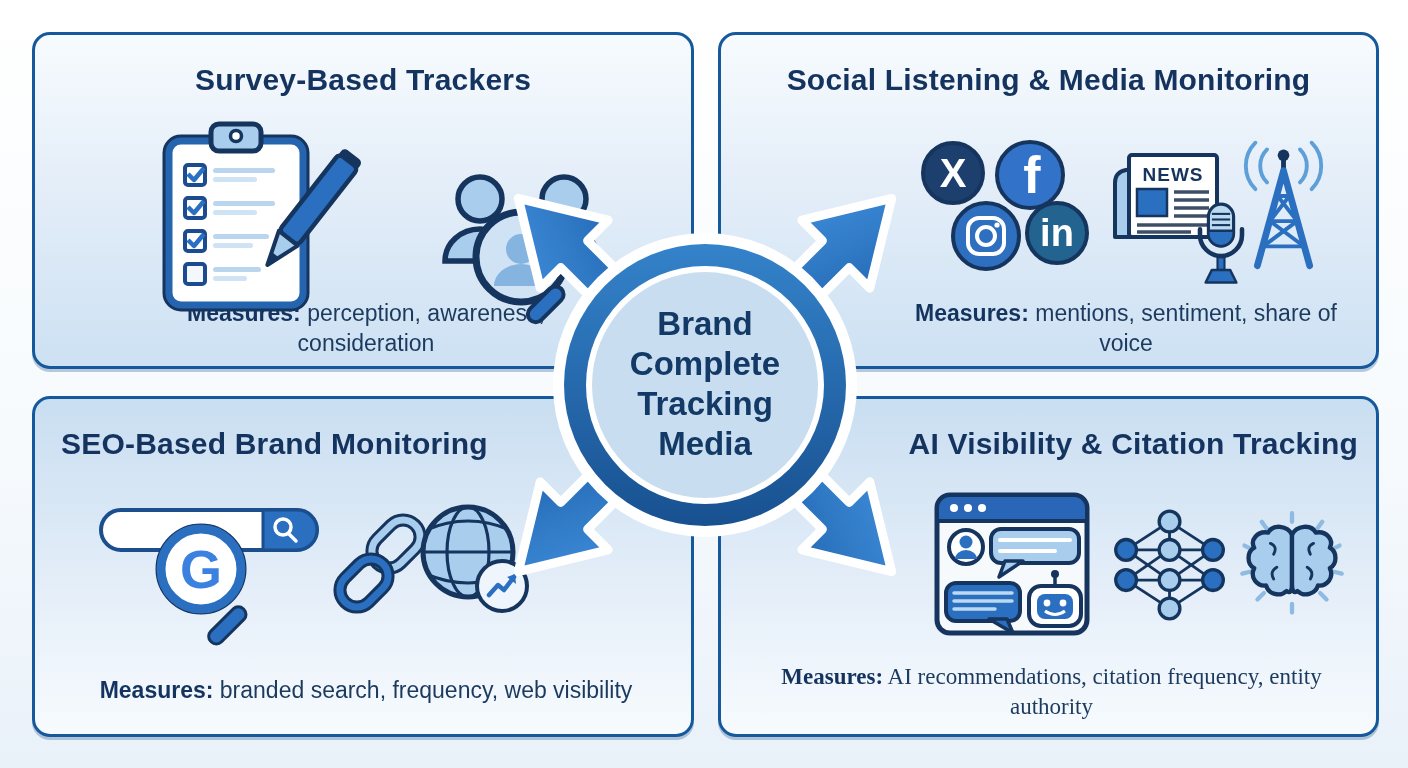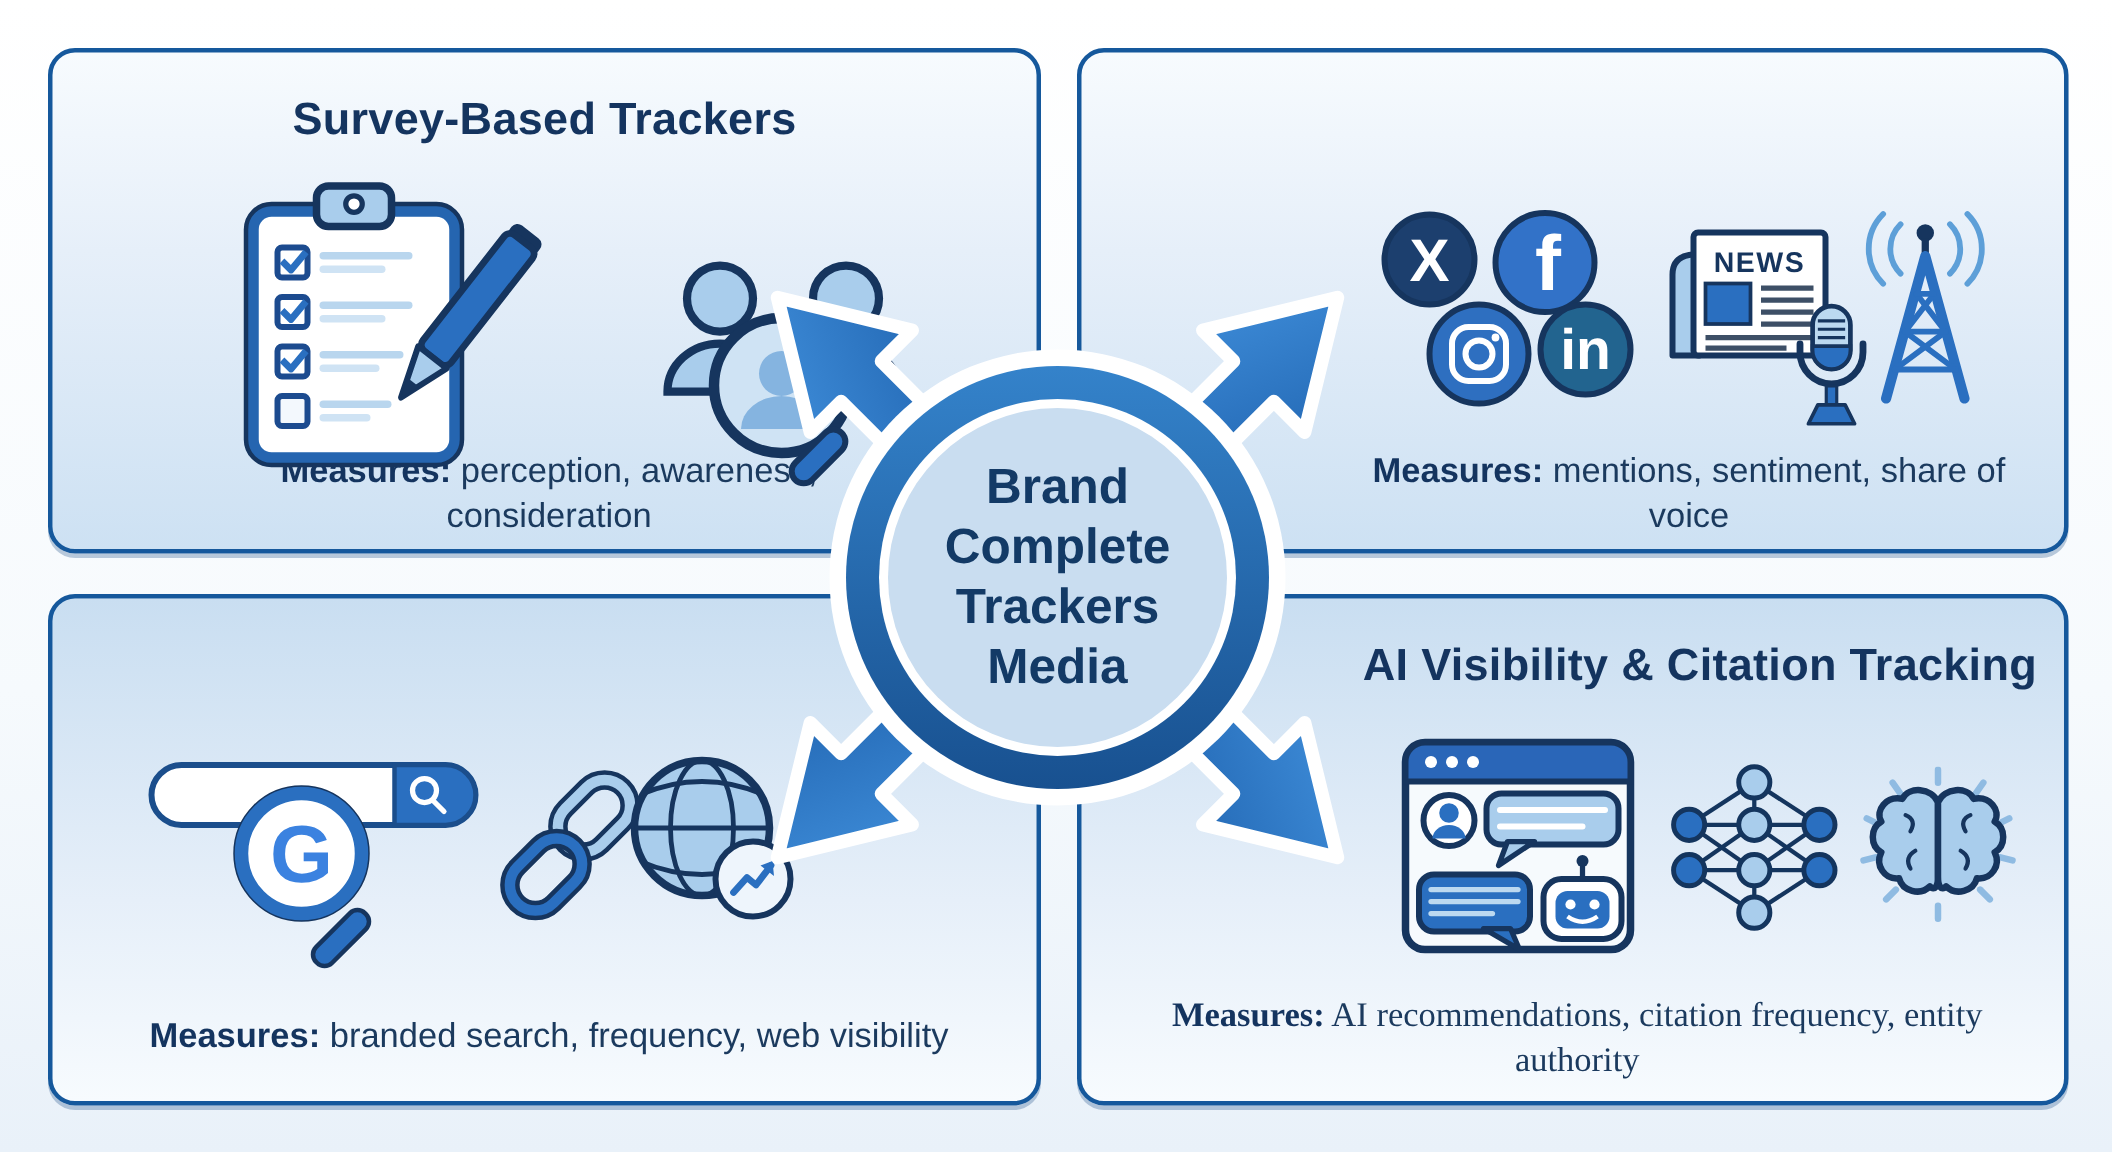--- a/index.html
+++ b/index.html
@@ -110,20 +110,21 @@
         <rect x="116" y="130" width="16" height="44" rx="8" fill="#2a6fc0" stroke="#16355e" stroke-width="4"></rect>
       </g>
     </svg>
 
     <p class="measures">
       <b>Measures:</b> <span>perception, awareness, consideration</span>
     </p>
   </div>
 
   <div class="panel top" id="panel-social">
+    <div class="panel-title">Social Listening &amp; Media Monitoring</div>
 
     <svg class="icon-svg" style="left:192px; top:100px;" width="185" height="140" viewBox="0 0 185 140">
       <g>
         <circle cx="117" cy="40" r="33" fill="#3272c8" stroke="#16355e" stroke-width="4"></circle>
         <text x="119" y="58" font-size="52" font-weight="700" fill="#ffffff" text-anchor="middle">f</text>
       </g>
       <g>
         <circle cx="40" cy="38" r="30" fill="#1c3f6e" stroke="#16355e" stroke-width="4"></circle>
         <text x="40" y="52" font-size="40" font-weight="700" fill="#ffffff" text-anchor="middle">X</text>
       </g>
@@ -189,20 +190,21 @@
         </g>
       </g>
     </svg>
 
     <p class="measures">
       <b>Measures:</b> <span>mentions, sentiment, share of voice</span>
     </p>
   </div>
 
   <div class="panel bottom" id="panel-seo">
+    <div class="panel-title">SEO-Based Brand Monitoring</div>
 
     <svg class="icon-svg" style="left:58px; top:104px;" width="250" height="146" viewBox="0 0 250 146">
       <rect x="8" y="7" width="216" height="40" rx="20" fill="#ffffff" stroke="#1b4e8c" stroke-width="4"></rect>
       <path d="M170 7 h34 a20 20 0 0 1 0 40 h-34 z" fill="#2a6fc0" stroke="#1b4e8c" stroke-width="3"></path>
       <circle cx="190" cy="24" r="8" fill="none" stroke="#ffffff" stroke-width="3.5"></circle>
       <line x1="196" y1="31" x2="203" y2="38" stroke="#ffffff" stroke-width="3.5" stroke-linecap="round"></line>
       <g>
         <circle cx="108" cy="66" r="44" fill="#ffffff" stroke="#16355e" stroke-width="3"></circle>
         <circle cx="108" cy="66" r="40" fill="#ffffff" stroke="#2a6fc0" stroke-width="9"></circle>
         <text x="108" y="85" font-size="54" font-weight="700" fill="#3b82e0" text-anchor="middle">G</text>
@@ -361,17 +363,17 @@
     <use href="#arw" transform="rotate(135 280 280)"></use>
     <circle cx="280" cy="280" r="152" fill="#ffffff"></circle>
     <circle cx="280" cy="280" r="141" fill="url(#ringGrad)"></circle>
     <circle cx="280" cy="280" r="119" fill="#ffffff"></circle>
     <circle cx="280" cy="280" r="113" fill="#c9ddf0"></circle>
   </svg>
 
   <div id="hub-text">
     <div>Brand</div>
     <div>Complete</div>
-    <div>Trackers</div>
+    <div>Tracking</div>
     <div>Media</div>
   </div>
 
 </div>
 
 </body></html>

